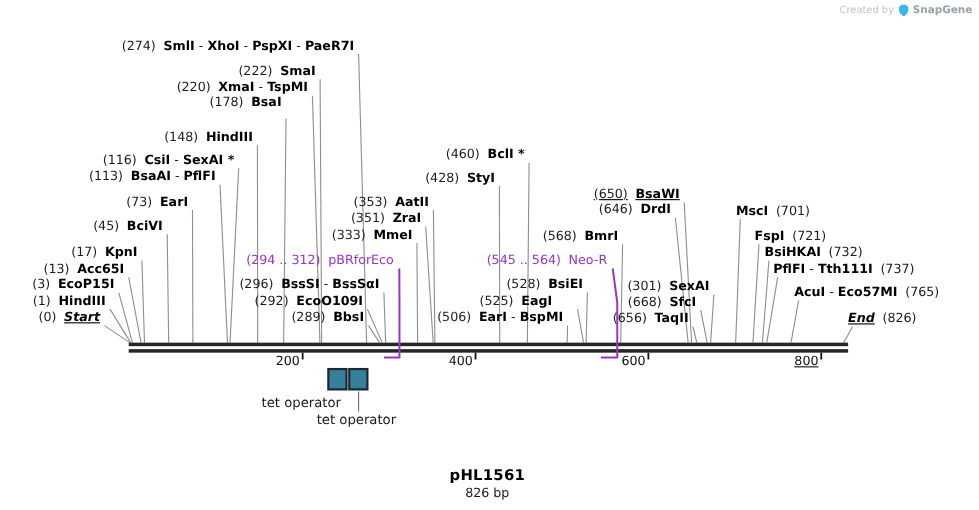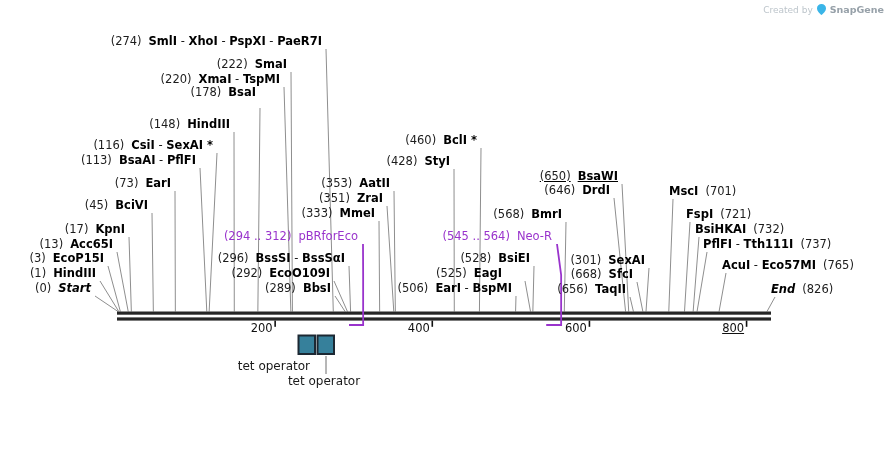--- a/index.html
+++ b/index.html
@@ -6,21 +6,21 @@
   #canvas{
     position:relative;width:890px;height:464px;background:#ffffff;overflow:hidden;
     font-family:"DejaVu Sans","Liberation Sans",sans-serif;
   }
   #overlay{position:absolute;left:0;top:0;width:890px;height:464px;}
   .lbl{position:absolute;white-space:nowrap;font-size:11.5px;line-height:15px;color:#000;}
   .lbl .pos{font-weight:400;color:#1c1c1c;}
   .lbl .enz{font-weight:700;color:#000;}
   .lbl .sep{font-weight:400;color:#1c1c1c;}
   .lbl .gapL{display:inline-block;width:7px;}
-  .lbl.it .enz{font-style:italic;}
+  .lbl.it .enz{font-style:italic;text-decoration:underline;}
   .lbl.primer{color:#9933cc;font-weight:400;}
   .lbl.primer .pos,.lbl.primer .enz{color:#9933cc;font-weight:400;}
   .ticklbl{position:absolute;font-size:11.5px;color:#111;white-space:nowrap;}
   .featlbl{position:absolute;font-size:12px;color:#1a1a1a;white-space:nowrap;}
   #title-block{position:absolute;left:443px;top:424px;transform:translateX(-50%);text-align:center;}
   #map-title{font-size:13.5px;font-weight:700;color:#000;letter-spacing:.2px;}
   #map-subtitle{font-size:11.5px;color:#1a1a1a;margin-top:1px;}
   #watermark{position:absolute;top:4px;right:6px;display:flex;align-items:center;gap:4px;}
   #wm-created{font-size:9px;color:#bdc5cb;}
   #wm-brand{font-size:9.5px;color:#97a1a9;font-weight:600;}
@@ -130,13 +130,17 @@
   <div id="watermark">
     <span id="wm-created">Created by</span>
     <span style="display:inline-flex;">
       <svg width="9" height="11" viewBox="0 0 9 11">
           <path d="M4.5 0 C7 0 9 1.9 9 4.3 C9 7.4 6.2 9.6 4.5 11 C2.8 9.6 0 7.4 0 4.3 C0 1.9 2 0 4.5 0 Z" fill="#3ab5e8"></path>
         </svg>
     </span>
     <span id="wm-brand">SnapGene</span>
   </div>
 
+  <div id="title-block">
+    <div id="map-title">pHL1561</div>
+    <div id="map-subtitle">826 bp</div>
+  </div>
 </div>
 
 </body></html>

